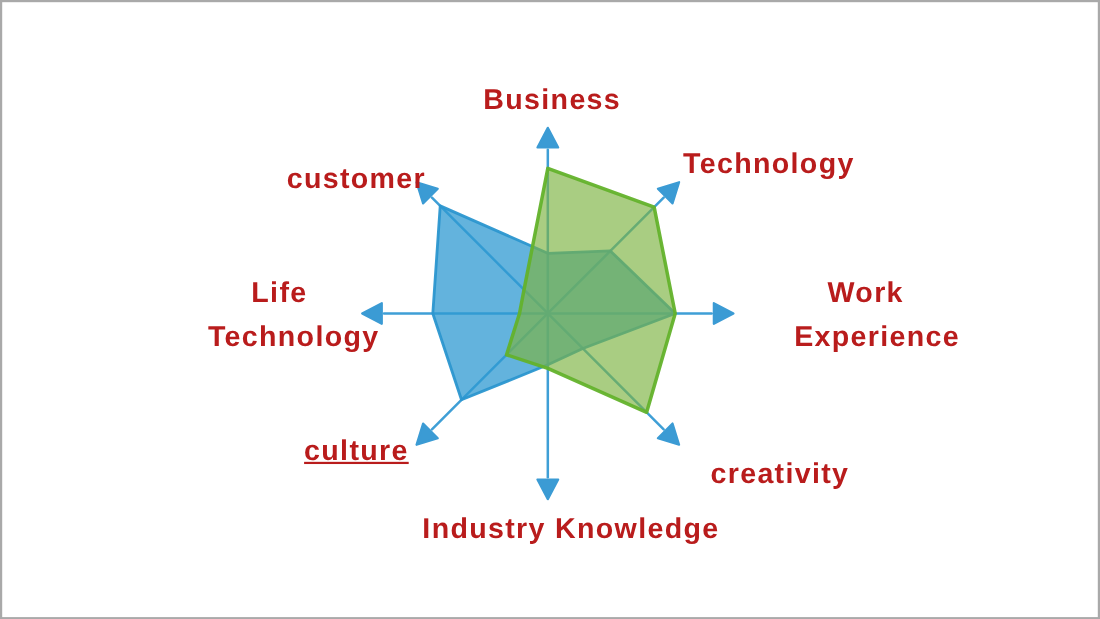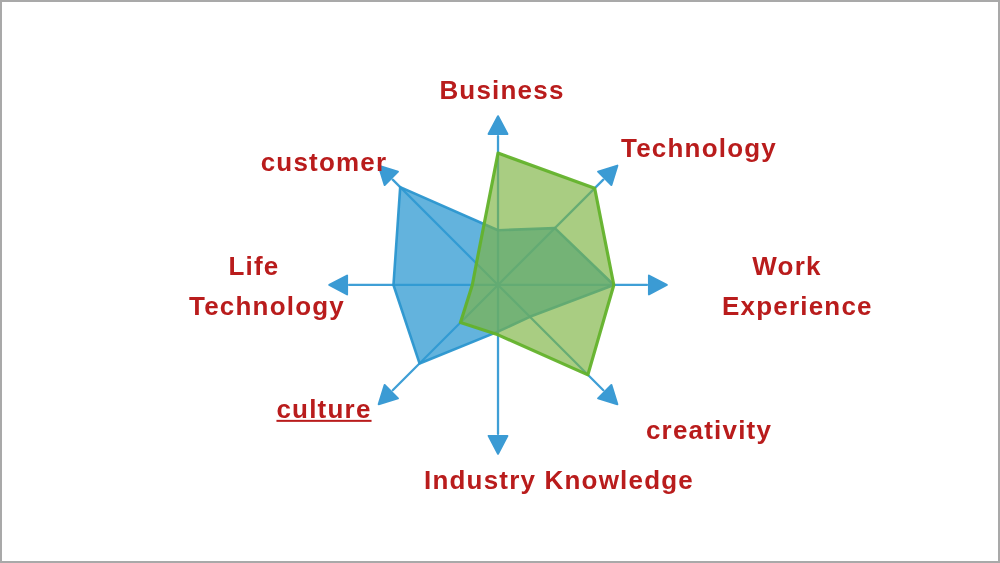--- a/index.html
+++ b/index.html
@@ -48,18 +48,18 @@
       <line x1="498" y1="285" x2="391.93398282201787" y2="178.93398282201787" stroke="#3f9fd6" stroke-width="2.3" stroke-linecap="round"></line>
       <polygon points="377.79184719828686,164.79184719828692 397.23728368091696,170.8022548383726 383.80225483837256,184.237283680917" fill="#3b9bd4" stroke="#3b9bd4" stroke-width="2" stroke-linejoin="round"></polygon>
       <polygon points="498,229.92 555.2756492761104,227.72435072388964 614.64,285 530.0743635946218,317.0743635946218 498,331.98 418.95960399896774,364.04039600103226 392.7,285 399.4858832450902,186.4858832450902" fill="#2f9ad1" fill-opacity="0.75" stroke="#2b96cf" stroke-width="2.6" stroke-opacity="0.95" stroke-linejoin="round"></polygon>
       <polygon points="498,152.16 595.3686037693876,187.63139623061244 614.64,285 588.4955258562544,375.49552585625435 498,335.22 460.19807147776714,322.80192852223286 472.08,285 476.23525327507804,263.2352532750781" fill="#7cb342" fill-opacity="0.66" stroke="#63b22b" stroke-width="3.2" stroke-opacity="0.95" stroke-linejoin="round"></polygon>
     </svg>
   <div id="labels">
       <div class="axis-label" style="left: 500px; top: 88px;">Business</div>
       <div class="axis-label" style="left: 697px; top: 146px;">Technology</div>
       <div class="axis-label wrap" style="left: 755px; top: 284px; width: 130px; margin-left: 30px;">Work Experience</div>
       <div class="axis-label" style="left: 707px; top: 408px; margin-top: 20px;">creativity</div>
-      <div class="axis-label" style="left: 517px; top: 478px; margin-left: 40px;">Industry Knowledge</div>
+      <div class="axis-label" style="left: 517px; top: 478px;">Industry Knowledge</div>
       <div class="axis-label" style="left: 322px; top: 407px; text-decoration: underline;">culture</div>
       <div class="axis-label wrap" style="left: 252px; top: 284px; width: 130px;">Life Technology</div>
       <div class="axis-label" style="left: 322px; top: 160px;">customer</div>
     </div>
 </div>
 
 </body></html>

